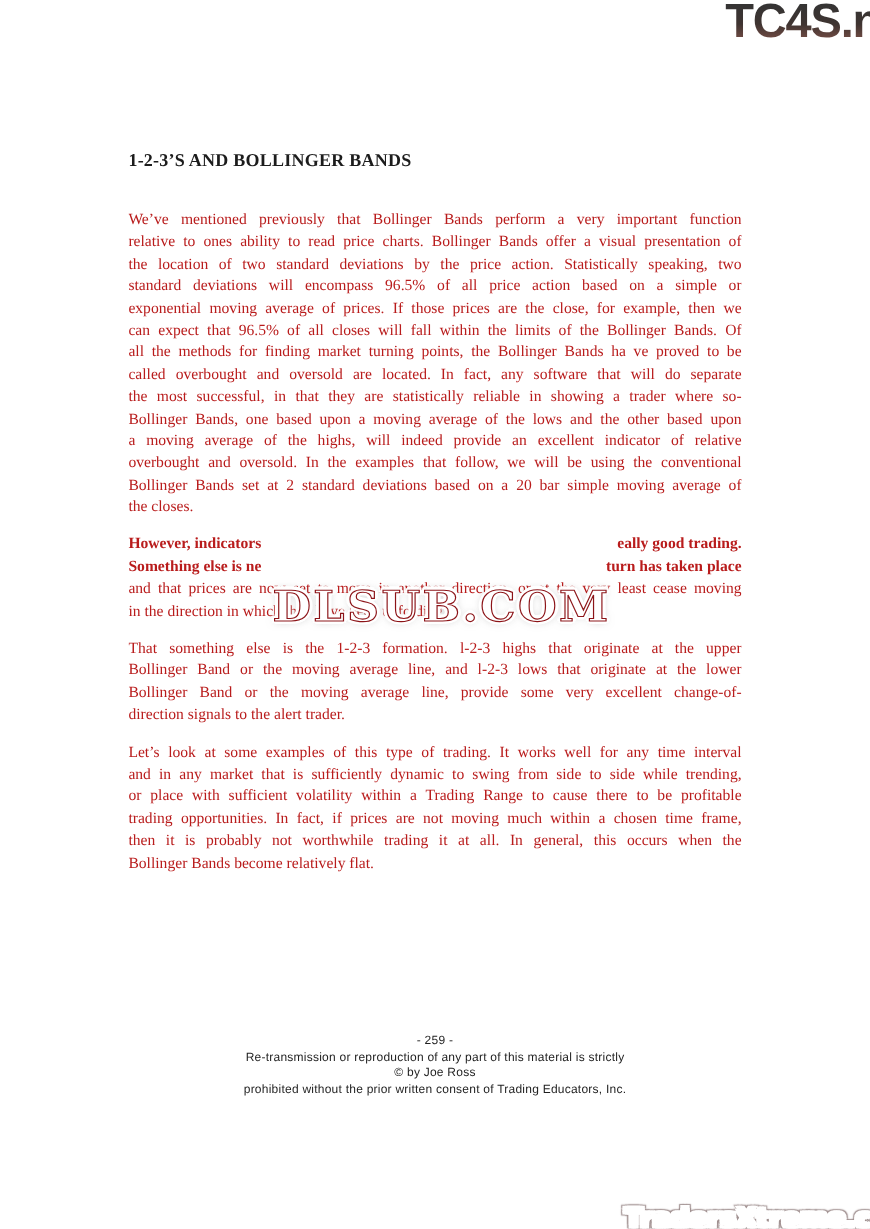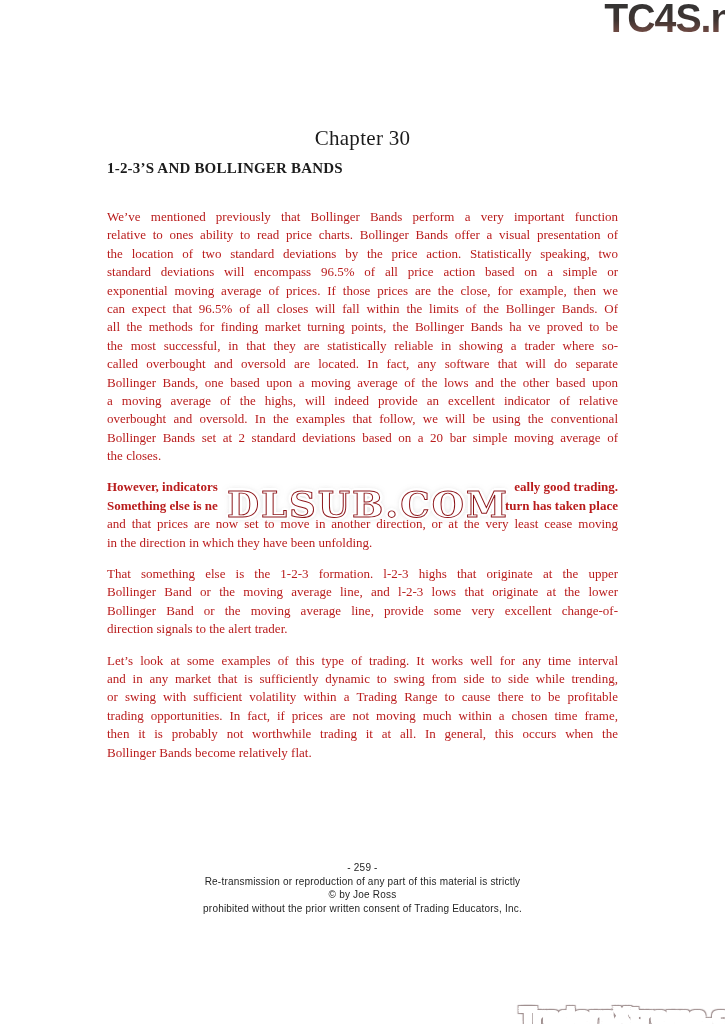--- a/index.html
+++ b/index.html
@@ -74,33 +74,32 @@
   }
 </style>
 </head>
 <body>
 
 <div class="page">
 
   <div class="logo-tc4s">TC4S.net</div>
 
   <div class="content">
-    <div class="chapter">Chapter 30</div>
     <div class="subtitle">1-2-3’S AND BOLLINGER BANDS</div>
     <div id="paragraphs">
         <div class="para">
           <div class="line">We’ve mentioned previously that Bollinger Bands perform a very important function</div>
           <div class="line">relative to ones ability to read price charts.  Bollinger Bands offer a visual presentation of</div>
           <div class="line">the location of two standard deviations by the price action.  Statistically speaking, two</div>
           <div class="line">standard deviations will encompass 96.5% of all price action based on a simple or</div>
           <div class="line">exponential moving average of prices.  If those prices are the close, for example, then we</div>
           <div class="line">can expect that 96.5% of all closes will fall within the limits of the Bollinger Bands.  Of</div>
           <div class="line">all the methods for finding market turning points, the Bollinger Bands ha ve proved to be</div>
+          <div class="line">called overbought and oversold are located.  In fact, any software that will do separate</div>
           <div class="line">the most successful, in that they are statistically reliable in showing a trader where so-</div>
-          <div class="line">called overbought and oversold are located.  In fact, any software that will do separate</div>
           <div class="line">Bollinger Bands, one based upon a moving average of the lows and the other based upon</div>
           <div class="line">a moving average of the highs, will indeed provide an excellent indicator of relative</div>
           <div class="line">overbought and oversold.  In the examples that follow, we will be using the conventional</div>
           <div class="line">Bollinger Bands set at 2 standard deviations based on a 20 bar simple moving average of</div>
           <div class="line last">the closes.</div>
         </div>
         <div class="para">
           <div class="line split">
             <span>However, indicators</span>
             <span>eally good trading.</span>
@@ -114,21 +113,21 @@
         </div>
         <div class="para">
           <div class="line">That something else is the 1-2-3 formation.  l-2-3 highs that originate at the upper</div>
           <div class="line">Bollinger Band or the moving average line, and l-2-3 lows that originate at the lower</div>
           <div class="line">Bollinger Band or the moving average line, provide some very excellent change-of-</div>
           <div class="line last">direction signals to the alert trader.</div>
         </div>
         <div class="para">
           <div class="line">Let’s look at some examples of this type of trading.  It works well for any time interval</div>
           <div class="line">and in any market that is sufficiently dynamic to swing from side to side while trending,</div>
-          <div class="line">or swing with sufficient volatility within a Trading Range to cause there to be profitable</div>
+          <div class="line">or place with sufficient volatility within a Trading Range to cause there to be profitable</div>
           <div class="line">trading opportunities.  In fact, if prices are not moving much within a chosen time frame,</div>
           <div class="line">then it is probably not worthwhile trading it at all.  In general, this occurs when the</div>
           <div class="line last">Bollinger Bands become relatively flat.</div>
         </div>
       </div>
   </div>
 
   <div class="wm-dlsub">DLSUB.COM</div>
 
   <div class="footer">

